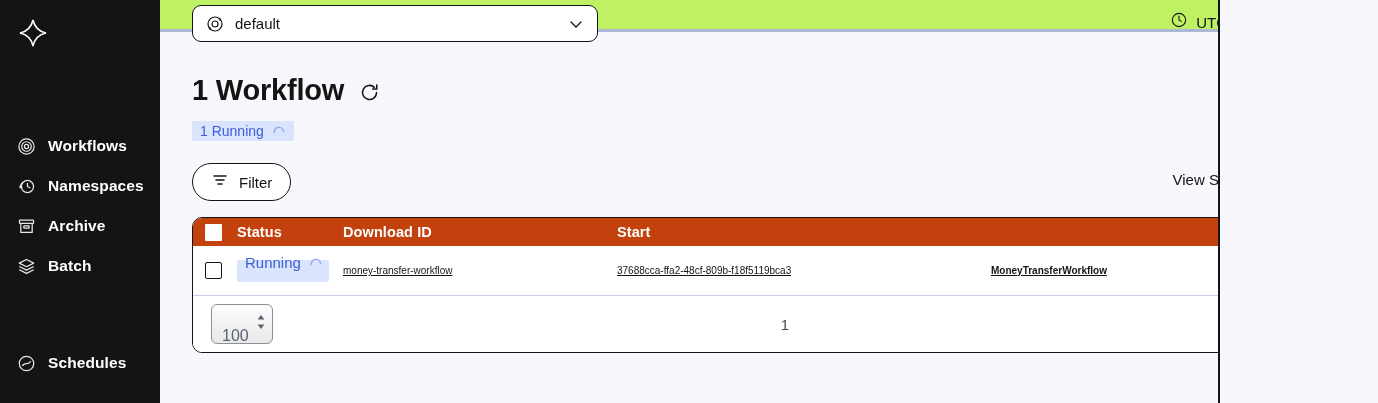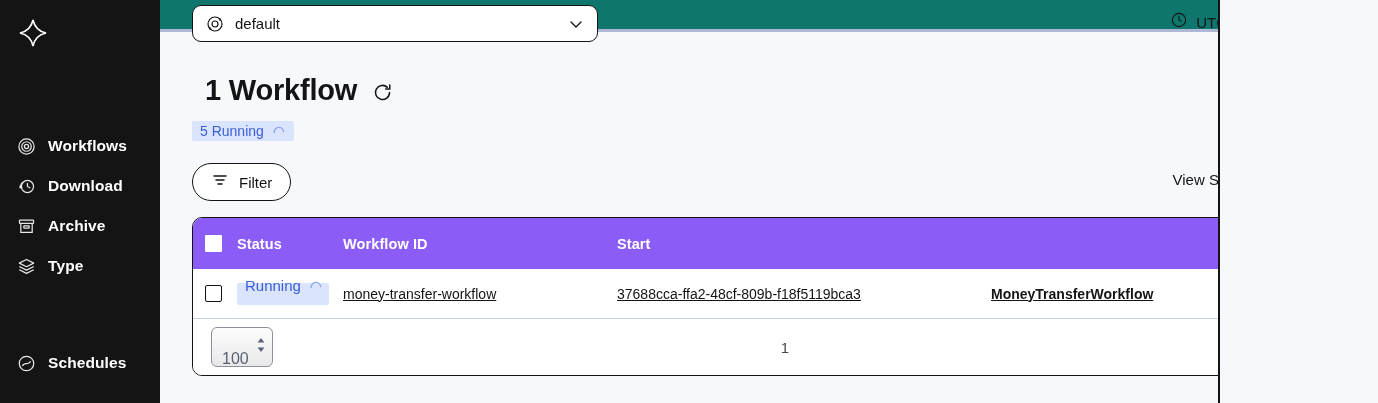--- a/index.html
+++ b/index.html
@@ -65,21 +65,21 @@
     background: #f7f8fb;
     overflow: hidden;
   }
 
   
   .topbar {
     position: absolute;
     left: 0; top: 0;
     width: 1218px;
     height: 32px;
-    background: #0f766e;
+    background: #bef264;
     border-bottom: 3px solid #adb8d4;
     display: flex;
     align-items: center;
   }
   .ns-select {
     position: absolute;
     left: 32px; top: 5px;
     width: 406px; height: 37px;
     border: 1.5px solid #141414;
     border-radius: 9px;
@@ -111,21 +111,21 @@
     width: 28px; height: 26px;
     display: flex; align-items: center; justify-content: center;
     cursor: pointer;
   }
 
   
   .content { position: absolute; left: 0; top: 47px; width: 1218px; }
 
   .title-row {
     position: absolute;
-    left: 45px; top: 29px;
+    left: 32px; top: 29px;
     display: flex; align-items: center; gap: 14px;
   }
   .page-title {
     font-size: 29px;
     font-weight: 700;
     color: #141414;
     letter-spacing: -0.2px;
     line-height: 1;
   }
   .refresh-btn {
@@ -203,22 +203,22 @@
   .table-card {
     position: absolute;
     left: 32px; top: 170px;
     width: 1186px;
     border: 1.5px solid #141414;
     border-radius: 10px;
     background: #ffffff;
     overflow: hidden;
   }
   .thead {
-    background: #8b5cf6;
-    height: 51px;
+    background: #c2410c;
+    height: 28px;
     display: flex;
     align-items: center;
     color: #ffffff;
   }
   .trow {
     height: 50px;
     display: flex;
     align-items: center;
     background: #ffffff;
     border-bottom: 1.5px solid #c6cfe3;
@@ -251,21 +251,21 @@
     background: #dbe4fd;
     color: #3b5fd9;
     font-size: 15px;
     height: 22px;
     padding: 0 6px 16px 4px;
     border-radius: 2px;
     cursor: pointer;
   }
   .pill .sb-spin { width: 14px; height: 14px; display: block; }
   .link-cell {
-    font-size: 14px;
+    font-size: 10px;
     color: #141414;
     text-decoration: underline;
     cursor: pointer;
     white-space: nowrap;
   }
   .plain-cell {
     font-size: 15px;
     color: #141414;
     white-space: nowrap;
   }
@@ -361,21 +361,21 @@
 
       <div class="nav-item">
         <span class="nav-icon">
           <svg width="19" height="19" viewBox="0 0 20 20" fill="none" stroke="#e8e8e8" stroke-width="1.3">
             <circle cx="11" cy="10" r="6.4"></circle>
             <path d="M11 6.2 V10 L14 11.6"></path>
             <path d="M6 5.6 A7.5 7.5 0 0 0 3.4 11.2"></path>
             <path d="M3.1 9.1 L3.4 11.4 L5.6 11.0"></path>
           </svg>
         </span>
-        <span class="nav-label">Download</span>
+        <span class="nav-label">Namespaces</span>
       </div>
 
       <div class="nav-item">
         <span class="nav-icon">
           <svg width="19" height="19" viewBox="0 0 20 20" fill="none" stroke="#e8e8e8" stroke-width="1.3">
             <rect x="2.6" y="3.2" width="14.8" height="3.4" rx="0.6"></rect>
             <path d="M4 6.6 V16.2 H16 V6.6"></path>
             <rect x="7.2" y="9.4" width="5.6" height="2.2" rx="0.4"></rect>
           </svg>
         </span>
@@ -383,21 +383,21 @@
       </div>
 
       <div class="nav-item">
         <span class="nav-icon">
           <svg width="19" height="19" viewBox="0 0 20 20" fill="none" stroke="#e8e8e8" stroke-width="1.3" stroke-linejoin="round">
             <path d="M10 2.6 L17.6 6.4 L10 10.2 L2.4 6.4 Z"></path>
             <path d="M2.4 10 L10 13.8 L17.6 10"></path>
             <path d="M2.4 13.4 L10 17.2 L17.6 13.4"></path>
           </svg>
         </span>
-        <span class="nav-label">Type</span>
+        <span class="nav-label">Batch</span>
       </div>
     </div>
 
     <div class="nav-group secondary">
       <div class="nav-item">
         <span class="nav-icon">
           <svg width="19" height="19" viewBox="0 0 20 20" fill="none" stroke="#e8e8e8" stroke-width="1.3">
             <circle cx="10" cy="10" r="7.6"></circle>
             <path d="M5.6 12.6 C8 7.4 12 12.6 14.4 7.6"></path>
           </svg>
@@ -459,21 +459,21 @@
         <div class="page-title">1 Workflow</div>
         <div class="refresh-btn">
           <svg width="21" height="21" viewBox="0 0 22 22" fill="none" stroke="#141414" stroke-width="1.6" stroke-linecap="round">
             <path d="M18.4 11 A7.4 7.4 0 1 1 16.1 5.6"></path>
             <path d="M18.6 3.2 L18.6 7.4 L14.4 7.4"></path>
           </svg>
         </div>
       </div>
 
       <div class="status-badge">
-        <span style="padding-left:6px">5 Running</span>
+        <span style="padding-left:6px">1 Running</span>
         <span class="sb-spin">
           <svg width="14" height="14" viewBox="0 0 14 14" fill="none" stroke="#8fa8ef" stroke-width="1.4" stroke-linecap="round">
             <path d="M2.2 8.6 A4.6 4.6 0 0 1 11.6 7.6"></path>
           </svg>
         </span>
       </div>
 
       <div class="download-link">Download JSON</div>
 
       <div class="filter-btn">
@@ -494,21 +494,21 @@
         </span>
       </div>
 
       <div class="table-card">
 
         <div class="thead">
           <div class="cell c-check">
             <span class="head-check"></span>
           </div>
           <div class="cell c-status">Status</div>
-          <div class="cell c-wfid">Workflow ID</div>
+          <div class="cell c-wfid">Download ID</div>
           <div class="cell c-start">Start</div>
         </div>
 
         <div class="trow">
           <div class="cell c-check">
             <span class="row-check"></span>
           </div>
           <div class="cell c-status">
             <span class="pill">
               <span style="padding-left:4px">Running</span>

